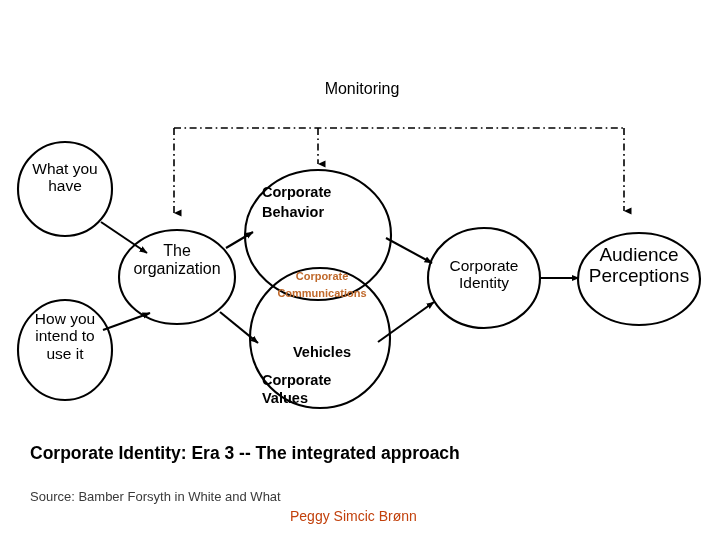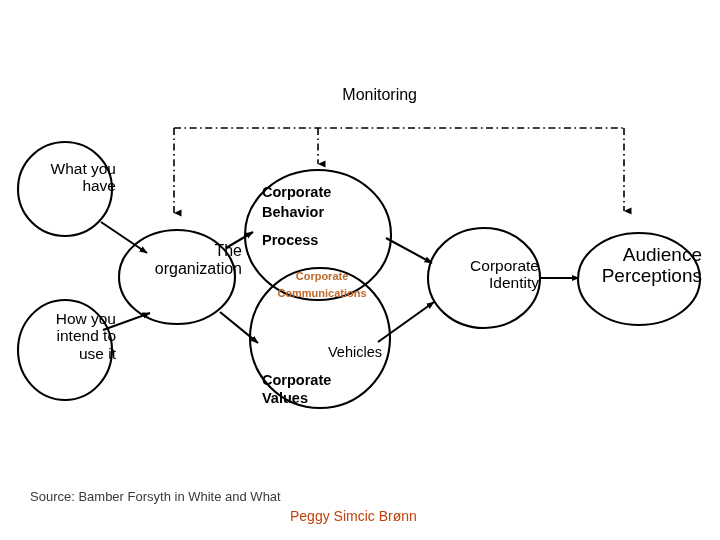--- a/index.html
+++ b/index.html
@@ -23,33 +23,33 @@
   }
   svg.layer {
     position: absolute;
     left: 0; top: 0;
     width: 720px;
     height: 540px;
     pointer-events: none;
   }
   .node-label {
     position: absolute;
-    text-align: right;
+    text-align: center;
     line-height: 1.12;
     color: #000;
     white-space: pre-line;
   }
 
   
   #monitoring-label {
     left: 307px;
-    top: 86px;
+    top: 80px;
     width: 110px;
     font-size: 16px;
-    text-align: right;
+    text-align: center;
   }
 
   
   #label-what-you-have {
     left: 14px;
     top: 160px;
     width: 102px;
     font-size: 15.5px;
   }
   #label-how-you-intend {
@@ -91,22 +91,22 @@
     font-weight: bold;
     color: #c0692b;
     line-height: 1.55;
     text-align: center;
   }
   #label-vehicles {
     left: 262px;
     top: 344px;
     width: 120px;
     font-size: 14.5px;
-    font-weight: normal;
-    text-align: right;
+    font-weight: bold;
+    text-align: center;
   }
   #label-corporate-values {
     left: 262px;
     top: 372px;
     width: 120px;
     font-size: 14.5px;
     font-weight: bold;
     text-align: left;
     line-height: 1.22;
   }
@@ -209,36 +209,36 @@
   <div class="node-label" id="label-the-organization">The
 organization</div>
 
   <div class="node-label" id="label-how-you-intend">How you
 intend to
 use it</div>
 
   <div class="node-label" id="label-corporate-behavior">Corporate
 Behavior</div>
 
-  <div class="node-label" id="label-process">Process</div>
 
   <div class="node-label" id="label-corporate-communications">Corporate
 Communications</div>
 
   <div class="node-label" id="label-vehicles">Vehicles</div>
 
   <div class="node-label" id="label-corporate-values">Corporate
 Values</div>
 
   <div class="node-label" id="label-corporate-identity">Corporate
 Identity</div>
 
   <div class="node-label" id="label-audience-perceptions">Audience
 Perceptions</div>
 
+  <div id="caption">Corporate Identity: Era 3 -- The integrated approach</div>
 
   <div id="source-line">Source: Bamber Forsyth in White and What</div>
 
   <div id="author-line">Peggy Simcic Brønn</div>
 
   <div id="page-number">36</div>
 
 </div>
 
 </body></html>

